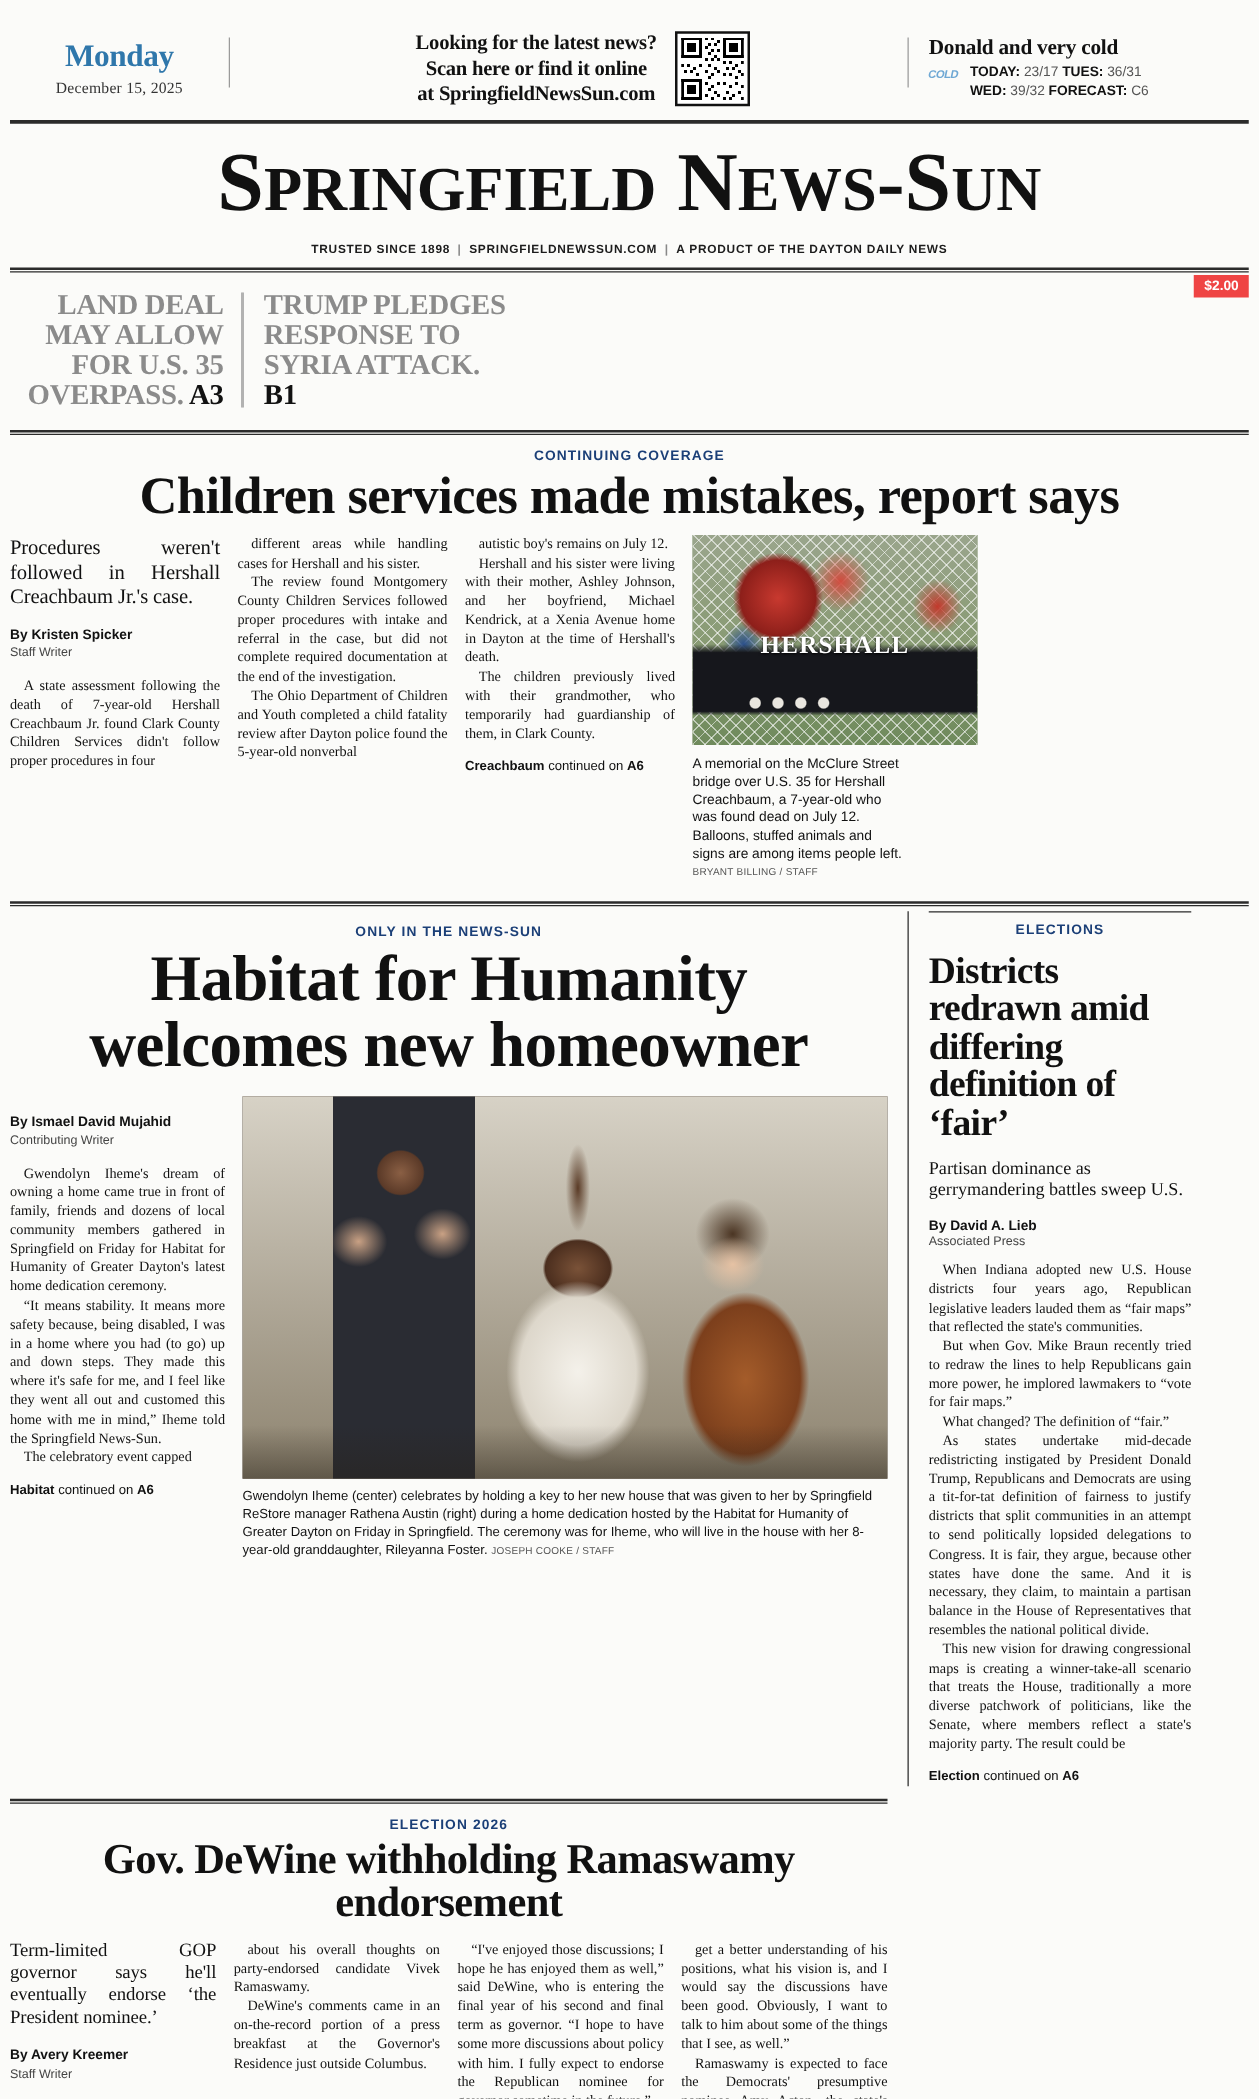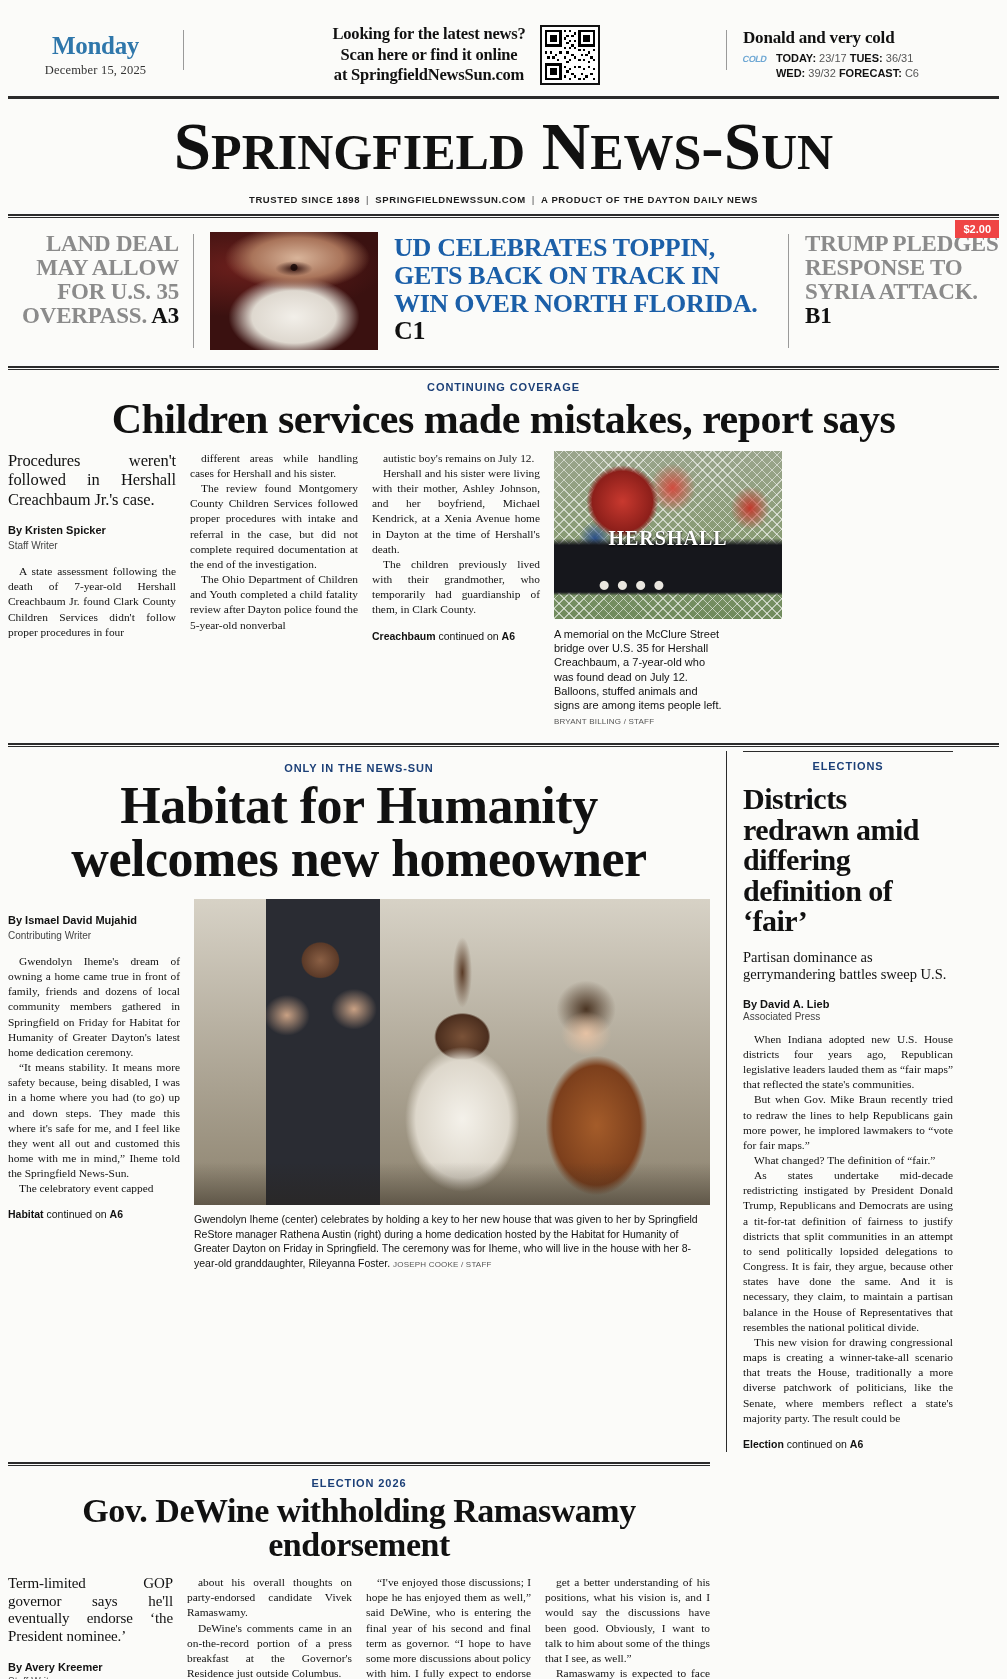--- a/index.html
+++ b/index.html
@@ -246,33 +246,20 @@
     <div class="price">$2.00</div>
   </div>
 
   <div class="rule-dbl"></div>
 
   <div class="teasers">
     <div class="teaser-left">
       <div class="t"><span>LAND DEAL MAY ALLOW FOR U.S. 35 OVERPASS.</span> <span class="pg">A3</span></div>
     </div>
     <div class="vdiv" style="margin:2px 0;"></div>
-    <div class="teaser-mid">
-      <div class="teaser-photo">
-        <div class="ph-layer" style="background:
-          radial-gradient(ellipse 60% 38% at 52% 22%, #d8b49a 0%, #a9745a 45%, rgba(60,20,18,0) 72%),
-          radial-gradient(ellipse 52% 46% at 50% 72%, #f2efe9 0%, #ded8cf 48%, rgba(80,30,25,0) 75%),
-          radial-gradient(ellipse 120% 60% at 20% 30%, #6b1f1c 0%, #3a1110 70%),
-          linear-gradient(180deg,#4a1513 0%,#2c0c0b 100%);"></div>
-        <div class="ph-layer" style="background:
-          radial-gradient(circle at 50% 30%, rgba(25,10,8,0.85) 0 3px, rgba(0,0,0,0) 4px),
-          radial-gradient(ellipse 16% 9% at 50% 31%, #30100d 0%, rgba(0,0,0,0) 70%);"></div>
-      </div>
-      <div class="t"><span>UD CELEBRATES TOPPIN, GETS BACK ON TRACK IN WIN OVER NORTH FLORIDA.</span> <span class="pg">C1</span></div>
-    </div>
     <div class="vdiv" style="margin:2px 0;"></div>
     <div class="teaser-right">
       <div class="t"><span>TRUMP PLEDGES RESPONSE TO SYRIA ATTACK.</span> <span class="pg">B1</span></div>
     </div>
   </div>
 
   <div class="rule-dbl"></div>
 
   <div>
     <div class="kicker">CONTINUING COVERAGE</div>

